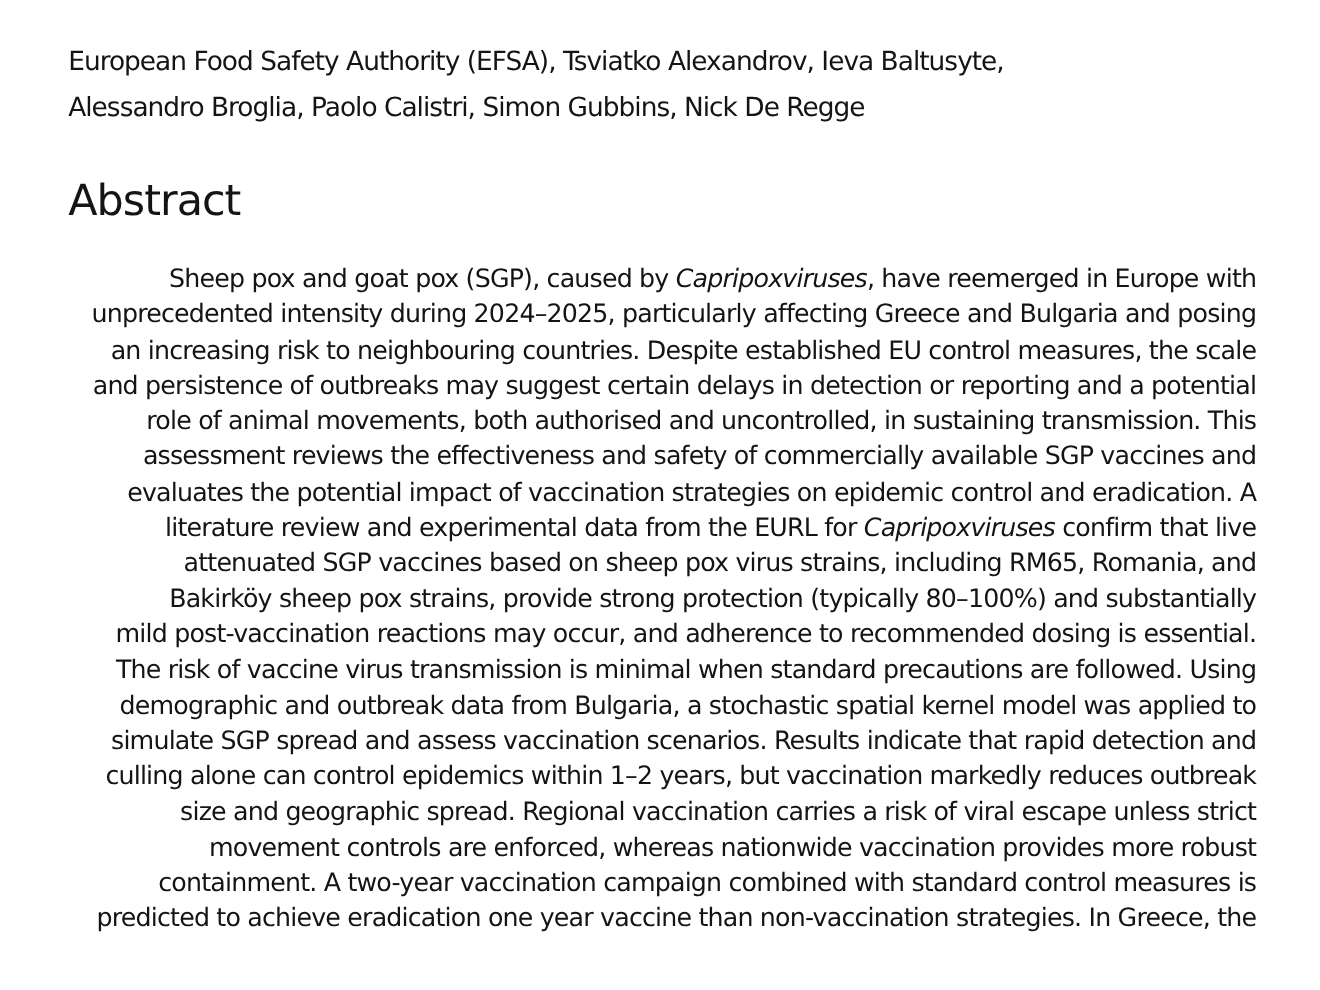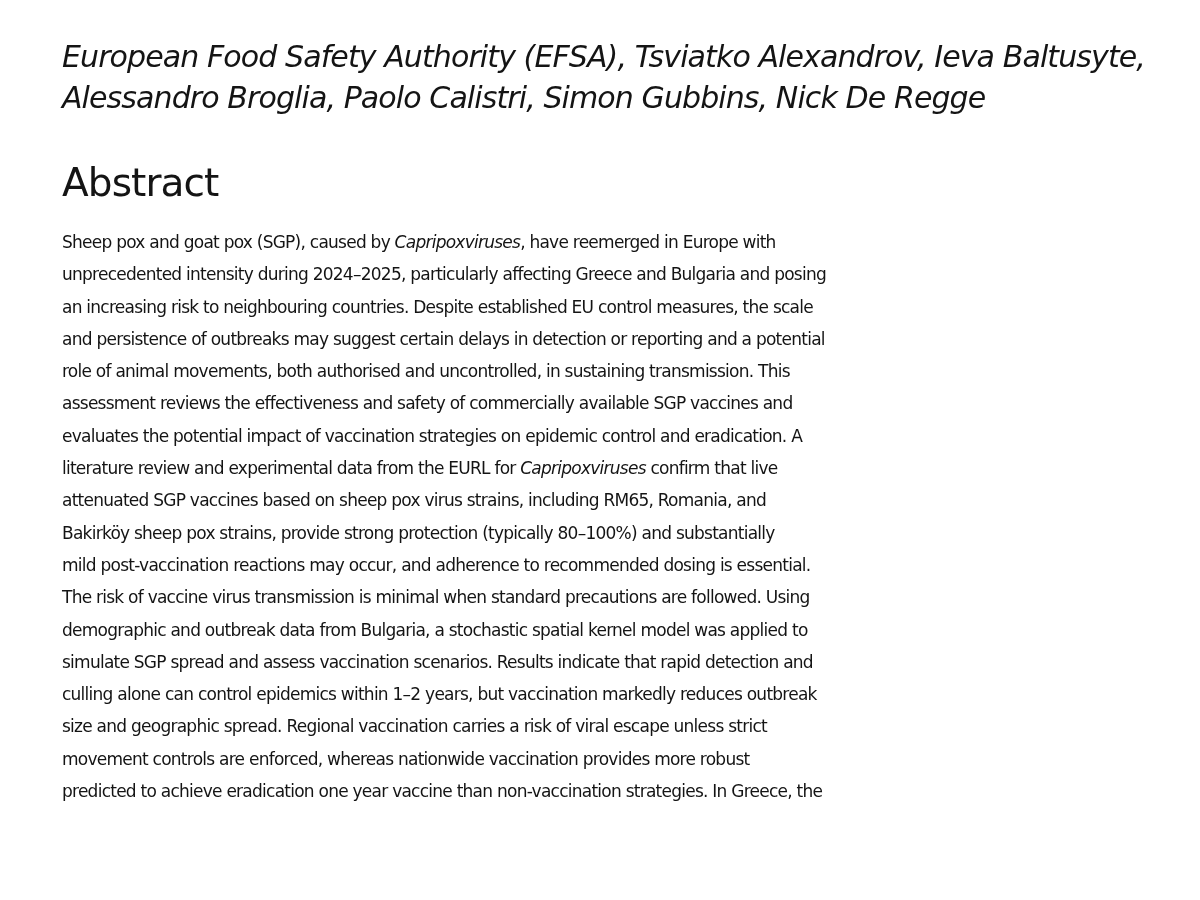--- a/index.html
+++ b/index.html
@@ -12,40 +12,40 @@
     width: 1200px;
     height: 900px;
     box-sizing: border-box;
     overflow: hidden;
     background: #ffffff;
     color: #141414;
     font-family: "DejaVu Sans", "Liberation Sans", sans-serif;
     padding: 36px 58px 0 62px;
   }
   .authors {
-    font-size: 30px;
+    font-size: 24px;
     line-height: 41px;
     letter-spacing: -0.9px;
     font-weight: 400;
-    font-style: italic;
   }
   .heading {
     font-size: 39px;
     line-height: 47px;
     letter-spacing: -0.9px;
     font-weight: 400;
     margin: 41px 0 0 0;
     padding: 0;
   }
   .abstract {
-    margin-top: 20px;
-    font-size: 17px;
+    margin-top: 32px;
+    font-size: 23px;
     line-height: 32.3px;
     letter-spacing: -0.75px;
     font-weight: 400;
+    text-align: right;
   }
   .line {
     white-space: nowrap;
   }
   .line i {
     font-style: italic;
   }
 </style>
 </head>
 <body style="background: rgb(255, 255, 255);">
@@ -69,15 +69,16 @@
       <div class="line"><span>literature review and experimental data from the EURL for </span><i>Capripoxviruses</i><span> confirm that live</span></div>
       <div class="line"><span>attenuated SGP vaccines based on sheep pox virus strains, including RM65, Romania, and</span></div>
       <div class="line"><span>Bakirköy sheep pox strains, provide strong protection (typically 80–100%) and substantially</span></div>
       <div class="line"><span>mild post-vaccination reactions may occur, and adherence to recommended dosing is essential.</span></div>
       <div class="line"><span>The risk of vaccine virus transmission is minimal when standard precautions are followed. Using</span></div>
       <div class="line"><span>demographic and outbreak data from Bulgaria, a stochastic spatial kernel model was applied to</span></div>
       <div class="line"><span>simulate SGP spread and assess vaccination scenarios. Results indicate that rapid detection and</span></div>
       <div class="line"><span>culling alone can control epidemics within 1–2 years, but vaccination markedly reduces outbreak</span></div>
       <div class="line"><span>size and geographic spread. Regional vaccination carries a risk of viral escape unless strict</span></div>
       <div class="line"><span>movement controls are enforced, whereas nationwide vaccination provides more robust</span></div>
+      <div class="line"><span>containment. A two-year vaccination campaign combined with standard control measures is</span></div>
       <div class="line"><span>predicted to achieve eradication one year vaccine than non-vaccination strategies. In Greece, the</span></div>
     </div>
 </div>
 
 </body></html>

